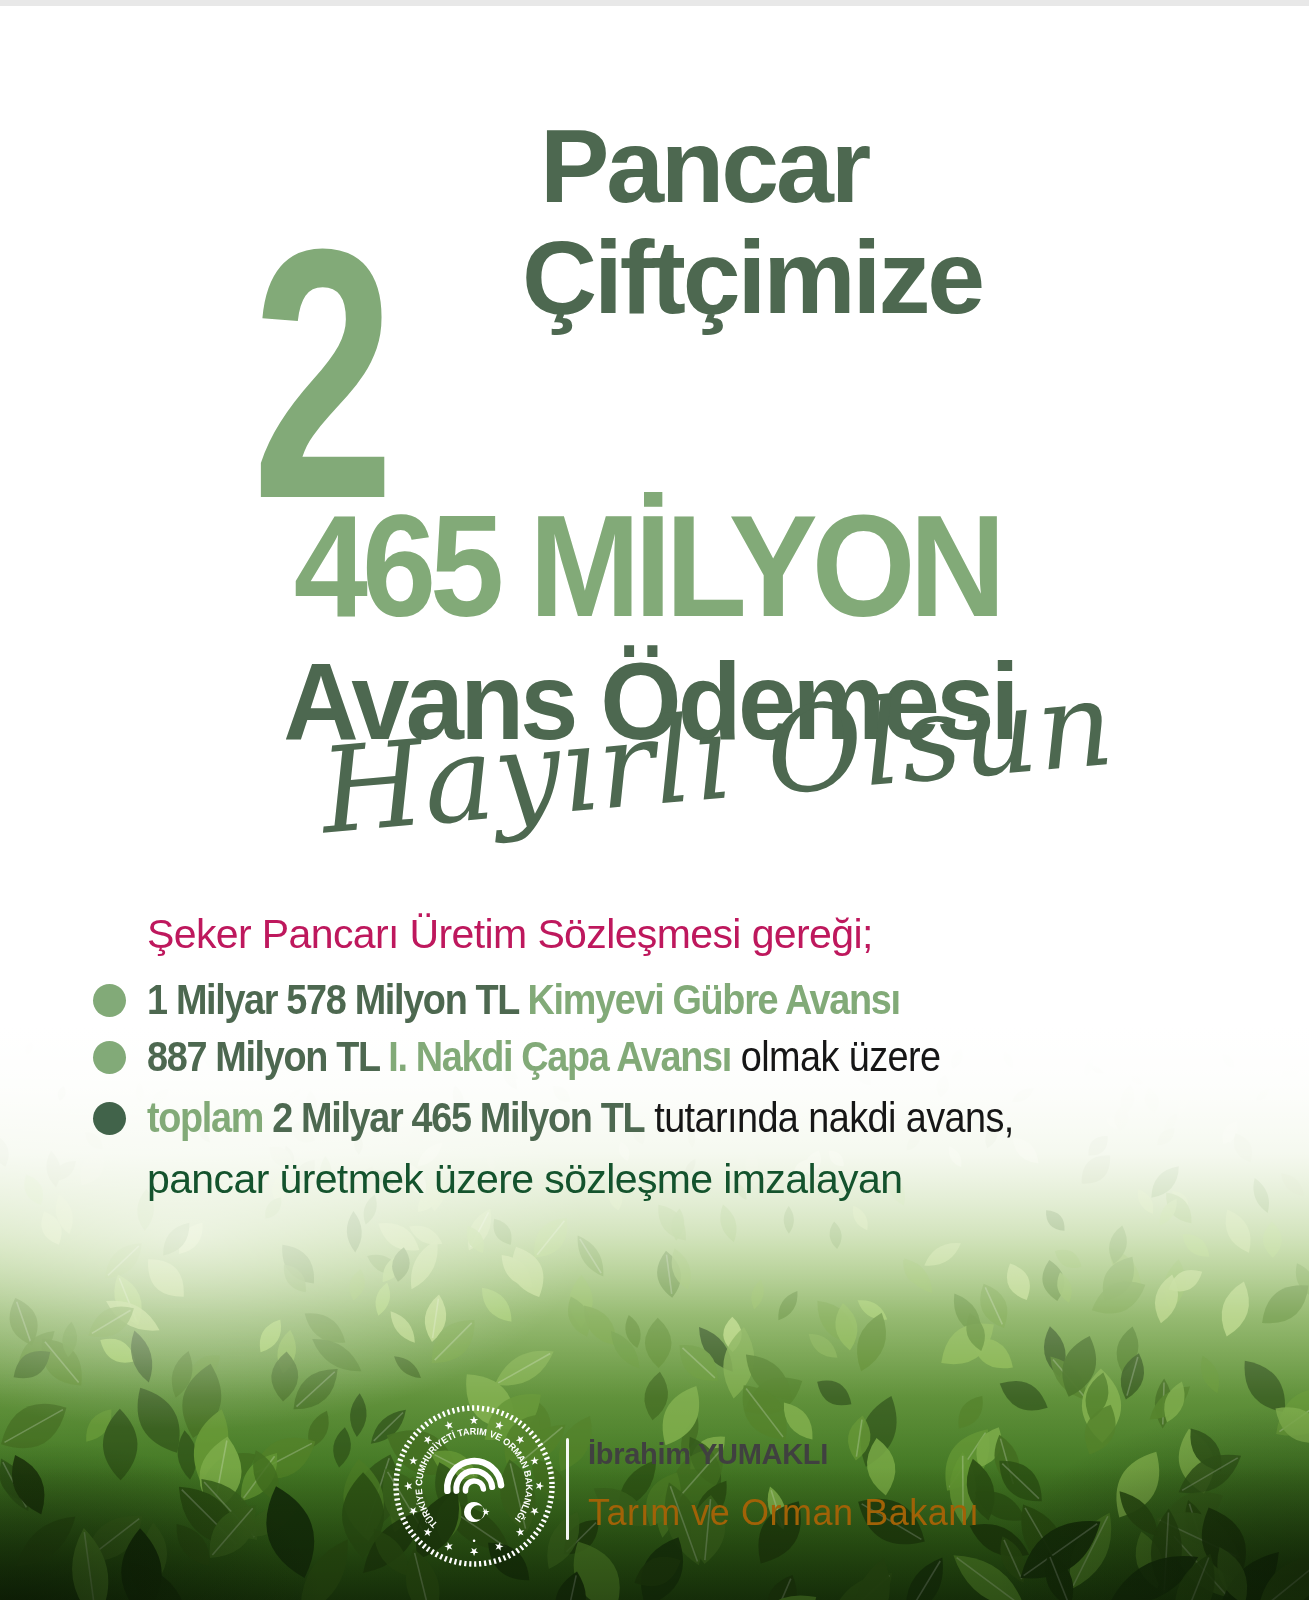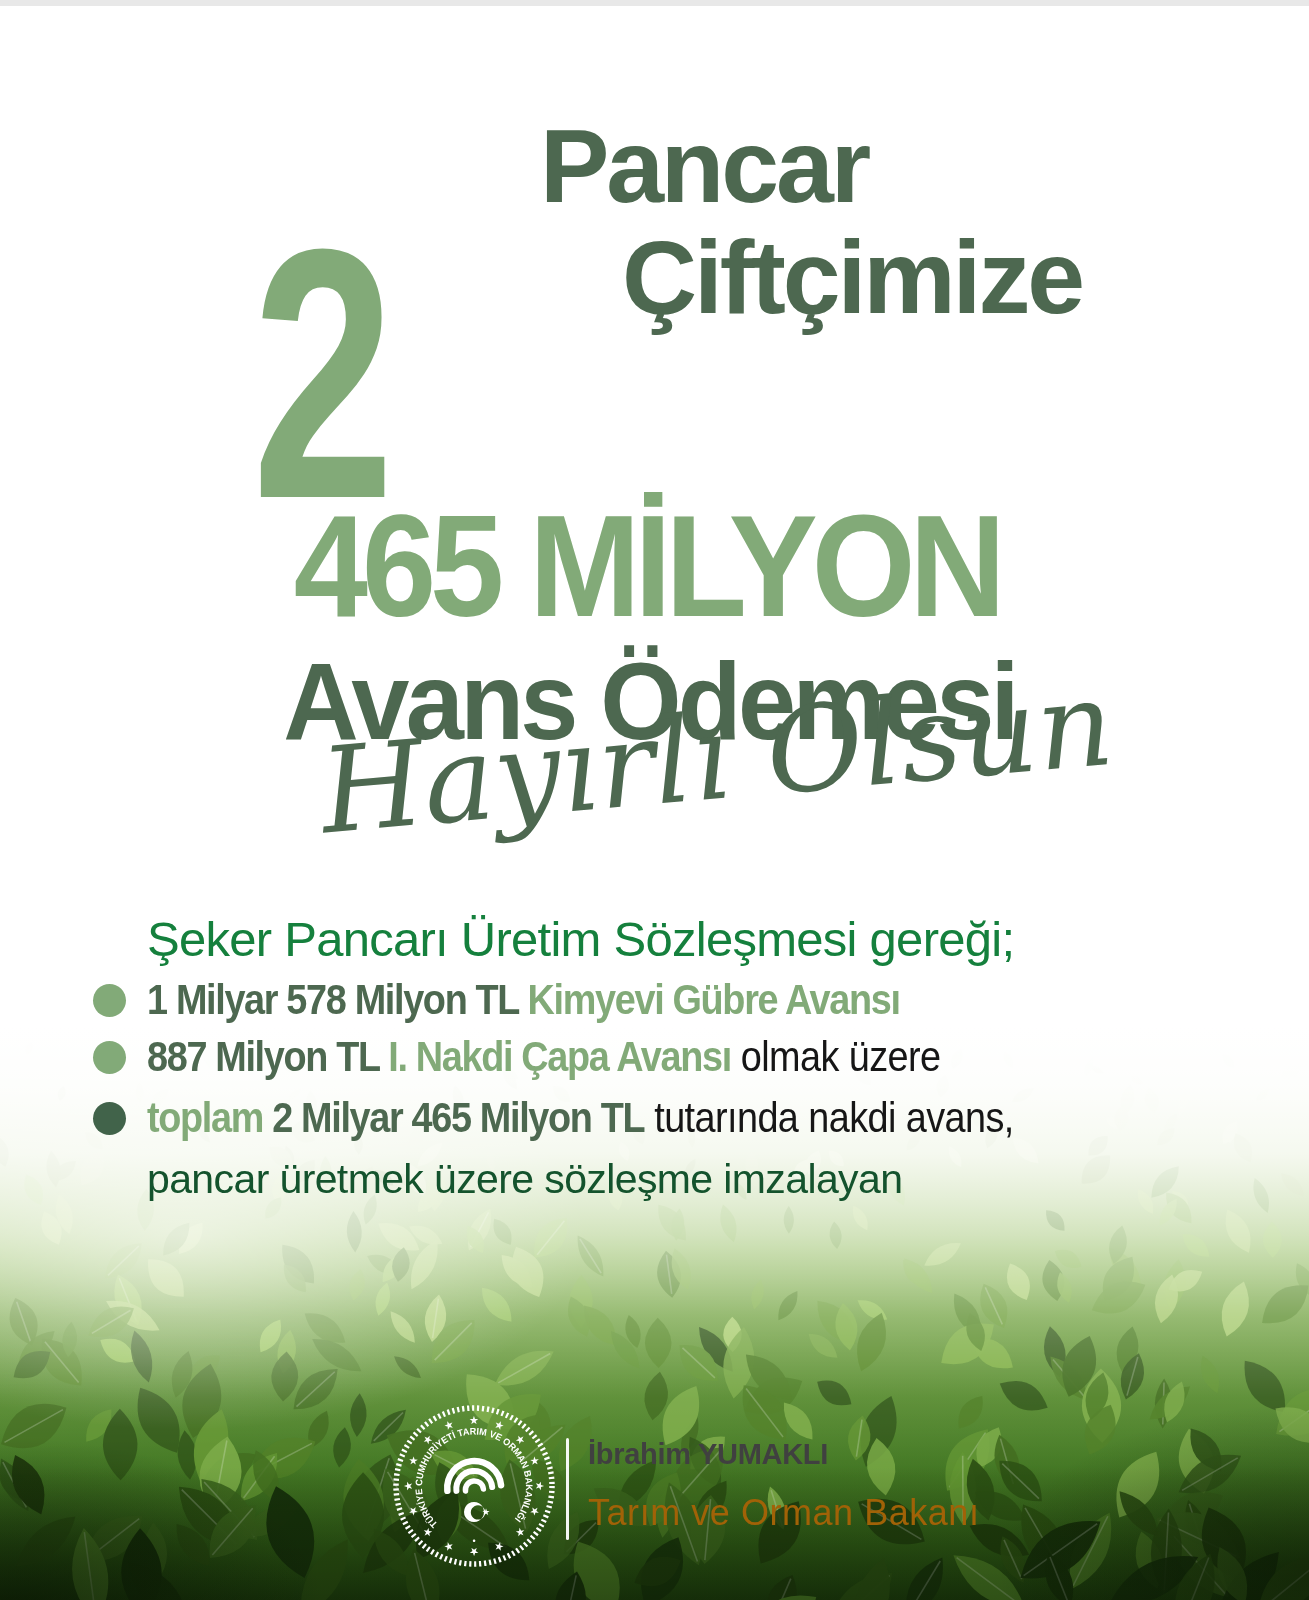--- a/index.html
+++ b/index.html
@@ -7,37 +7,37 @@
     position:relative;width:1309px;height:1600px;margin:6px auto;
     background:#ffffff;overflow:hidden;
     font-family:"Liberation Sans","DejaVu Sans",sans-serif;
   }
   
   .abs{position:absolute;}
   .hl{font-weight:bold;line-height:1;white-space:nowrap;}
   .hl-dark{color:#4d6850;}
   .hl-light{color:#82aa78;}
   .pancar{left:374px;top:108px;width:660px;text-align:center;font-size:104px;letter-spacing:-0.03em;}
-  .ciftcimize{left:422px;top:219px;width:660px;text-align:right;font-size:104px;letter-spacing:-0.03em;}
+  .ciftcimize{left:422px;top:219px;width:660px;text-align:center;font-size:104px;letter-spacing:-0.03em;}
   .big2{left:252px;top:190px;font-size:356px;}
   .big2 span{display:inline-block;transform:scaleX(0.72);transform-origin:left top;}
   .milyar{left:452px;top:330px;font-size:158px;letter-spacing:-0.05em;}
   .milyar span{display:inline-block;transform:scaleX(0.92);transform-origin:left top;}
   .m465{left:247px;top:488px;width:800px;text-align:center;font-size:145px;letter-spacing:-0.045em;}
   .m465 span{display:inline-block;transform:scaleX(0.92);transform-origin:center top;}
   .avans{left:250px;top:640px;width:800px;text-align:center;font-size:110px;letter-spacing:-0.035em;}
   .avans span{display:inline-block;transform:scaleX(0.95);transform-origin:center top;}
   .script{
     left:320px;top:698px;width:660px;text-align:center;
     font-family:"DejaVu Serif","Liberation Serif",serif;font-style:italic;
     font-size:118px;color:#4d6850;transform:rotate(-5deg);line-height:1;white-space:nowrap;
   }
   
   .body-line{left:147px;white-space:nowrap;line-height:1.15;}
-  .intro{top:905px;font-size:49px;color:#15803d;letter-spacing:-0.015em;}
+  .intro{top:905px;font-size:41px;color:#be185d;letter-spacing:-0.015em;}
   .bullet-line{font-size:42px;font-weight:bold;letter-spacing:-0.035em;transform:scaleX(0.9);transform-origin:left top;}
   .b1{top:970px;}
   .b2{top:1027px;}
   .b3{top:1088px;}
   .seg-dark{color:#4d6850;}
   .seg-light{color:#82aa78;}
   .seg-plain{color:#161616;font-weight:normal;letter-spacing:-0.015em;}
   .cont{font-size:41px;color:#14532d;letter-spacing:-0.015em;z-index:6;}
   .c1{top:1150px;}
   .c2{top:1212px;}

